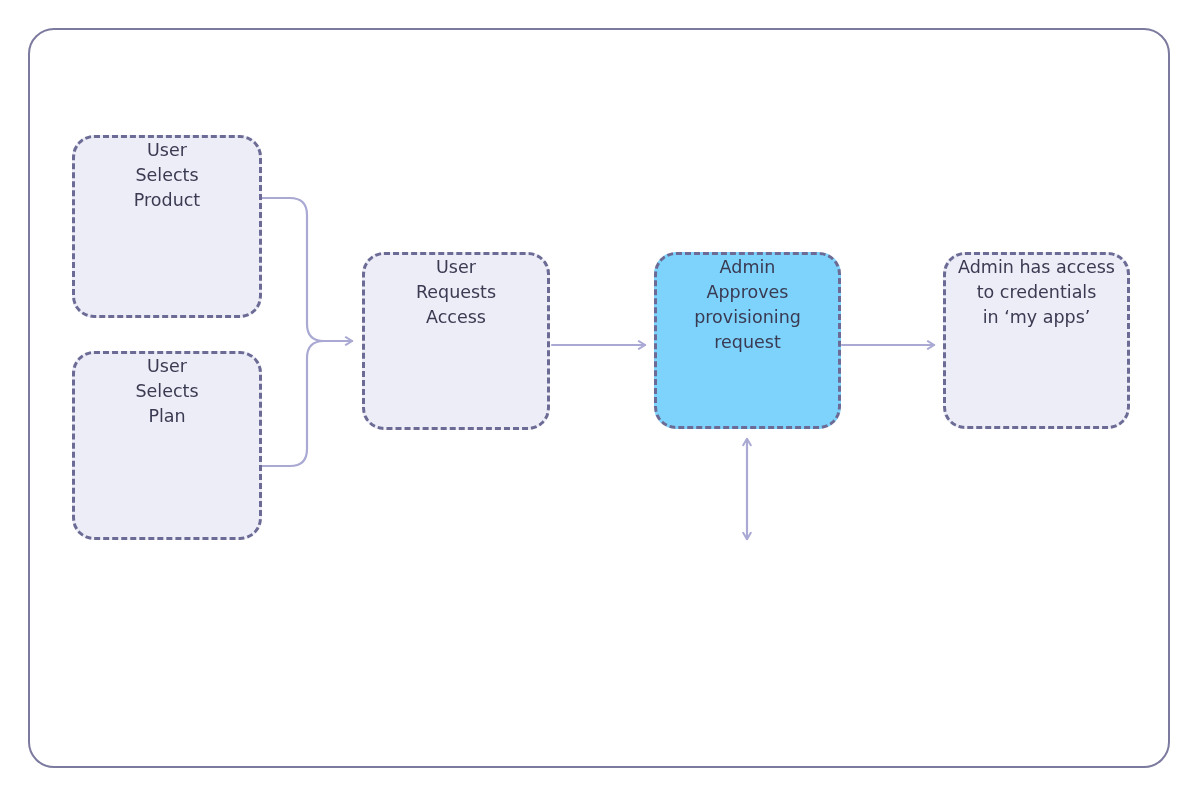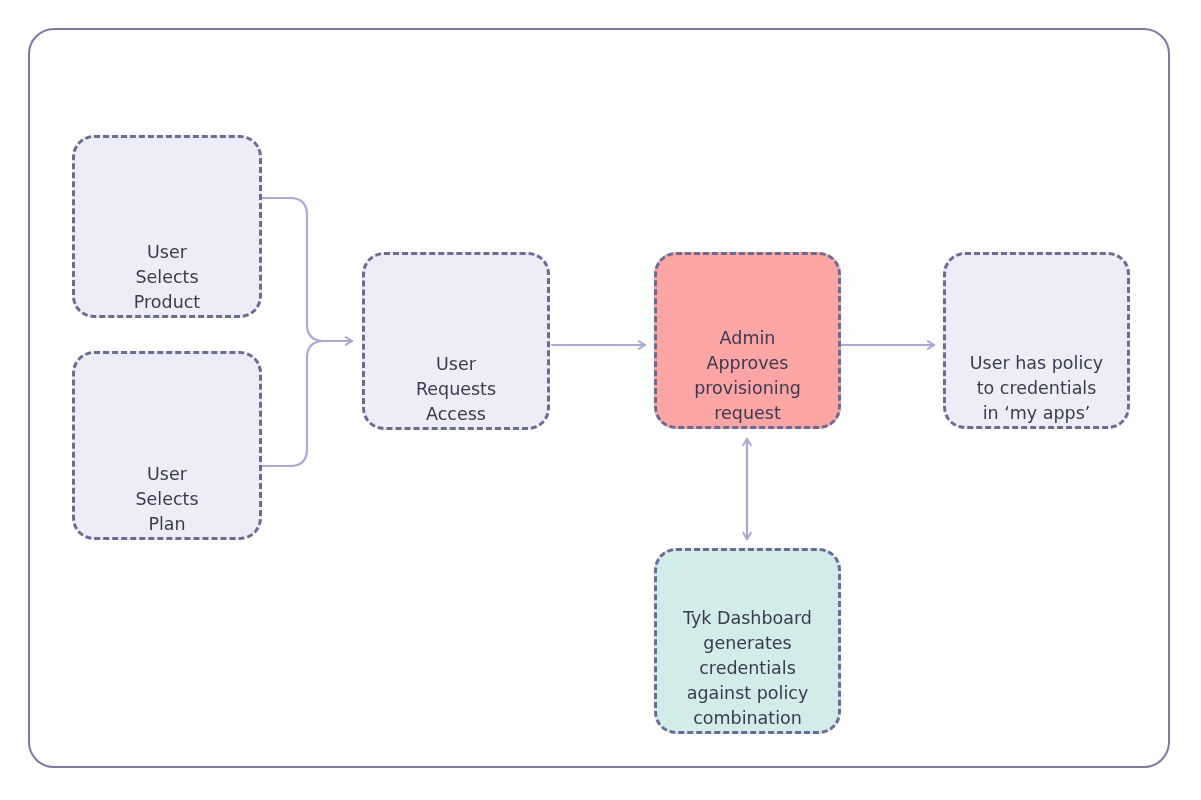--- a/index.html
+++ b/index.html
@@ -47,35 +47,35 @@
     width: 1201px;
     height: 800px;
     pointer-events: none;
   }
   .node {
     position: absolute;
     box-sizing: border-box;
     border: 3px dashed #6b6b95;
     border-radius: 22px;
     display: flex;
-    align-items: flex-end;
+    align-items: flex-start;
     justify-content: center;
     text-align: center;
     color: #3a3a52;
     font-size: 17.5px;
     line-height: 1.43;
     font-family: "DejaVu Sans", sans-serif;
   }
   .node .node-label {
     display: block;
     padding: 0 10px;
     white-space: pre-line;
   }
   .fill-lavender { background: #ededf7; }
-  .fill-yellow   { background: #fca5a5; }
+  .fill-yellow   { background: #7dd3fc; }
   .fill-teal     { background: #d2ecea; }
 
   
   #node-select-product { left: 72px;  top: 135px; width: 190px; height: 183px; }
   #node-select-plan    { left: 72px;  top: 351px; width: 190px; height: 189px; }
   #node-request-access { left: 362px; top: 252px; width: 188px; height: 178px; }
   #node-admin-approves { left: 654px; top: 252px; width: 187px; height: 177px; }
   #node-user-access    { left: 943px; top: 252px; width: 187px; height: 177px; }
   #node-tyk-dashboard  { left: 654px; top: 548px; width: 187px; height: 186px; }
 </style>
@@ -137,26 +137,19 @@
   </div>
 
   <div class="node fill-yellow" id="node-admin-approves">
     <span class="node-label">Admin
 Approves
 provisioning
 request</span>
   </div>
 
   <div class="node fill-lavender" id="node-user-access">
-    <span class="node-label">User has policy
+    <span class="node-label">Admin has access
 to credentials
 in ‘my apps’</span>
   </div>
 
-  <div class="node fill-teal" id="node-tyk-dashboard">
-    <span class="node-label">Tyk Dashboard
-generates
-credentials
-against policy
-combination</span>
-  </div>
 
 </div>
 
 </body></html>

